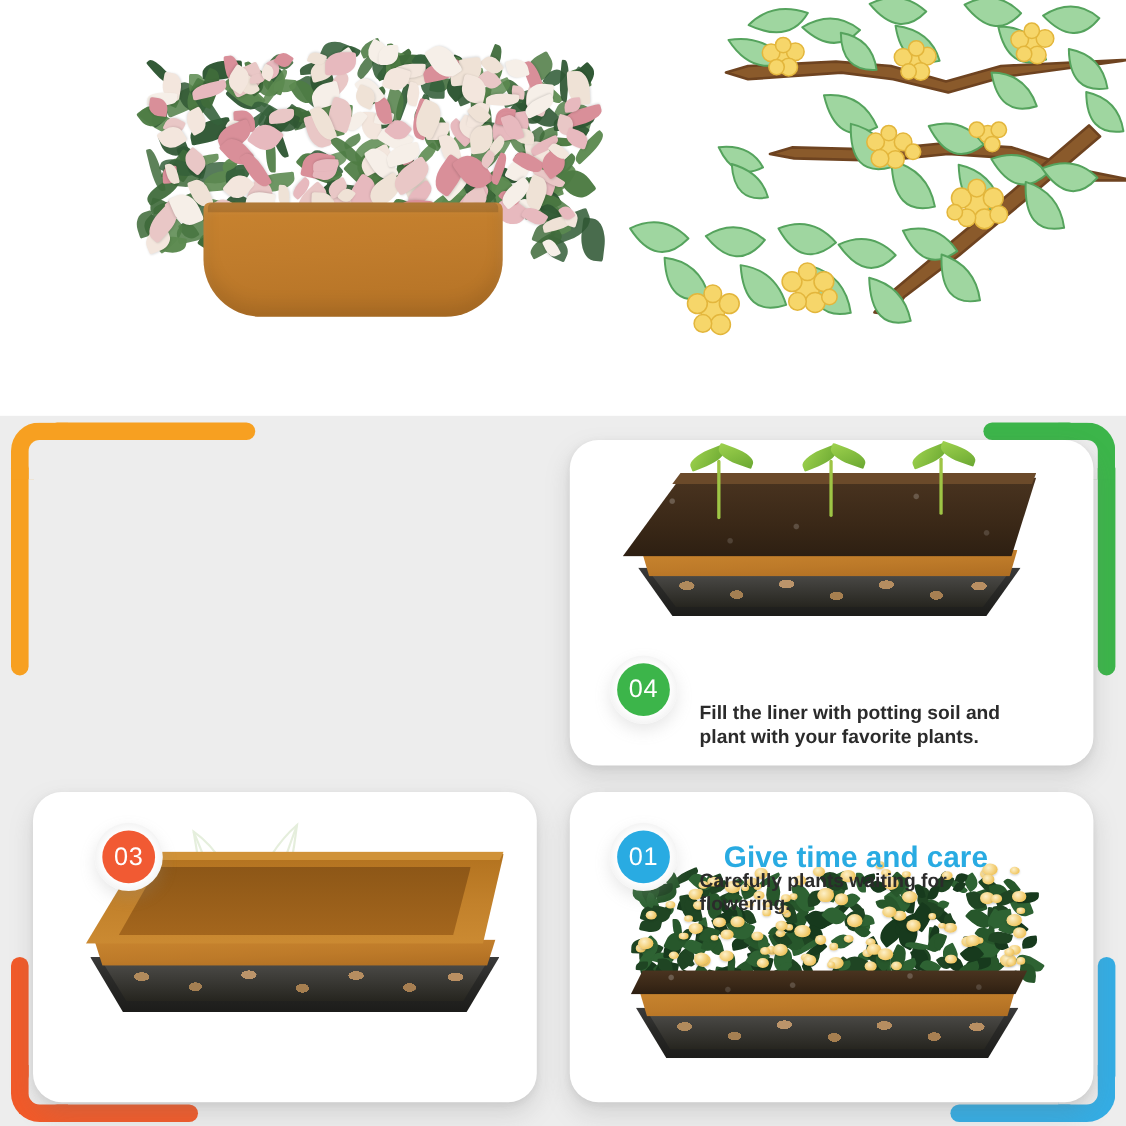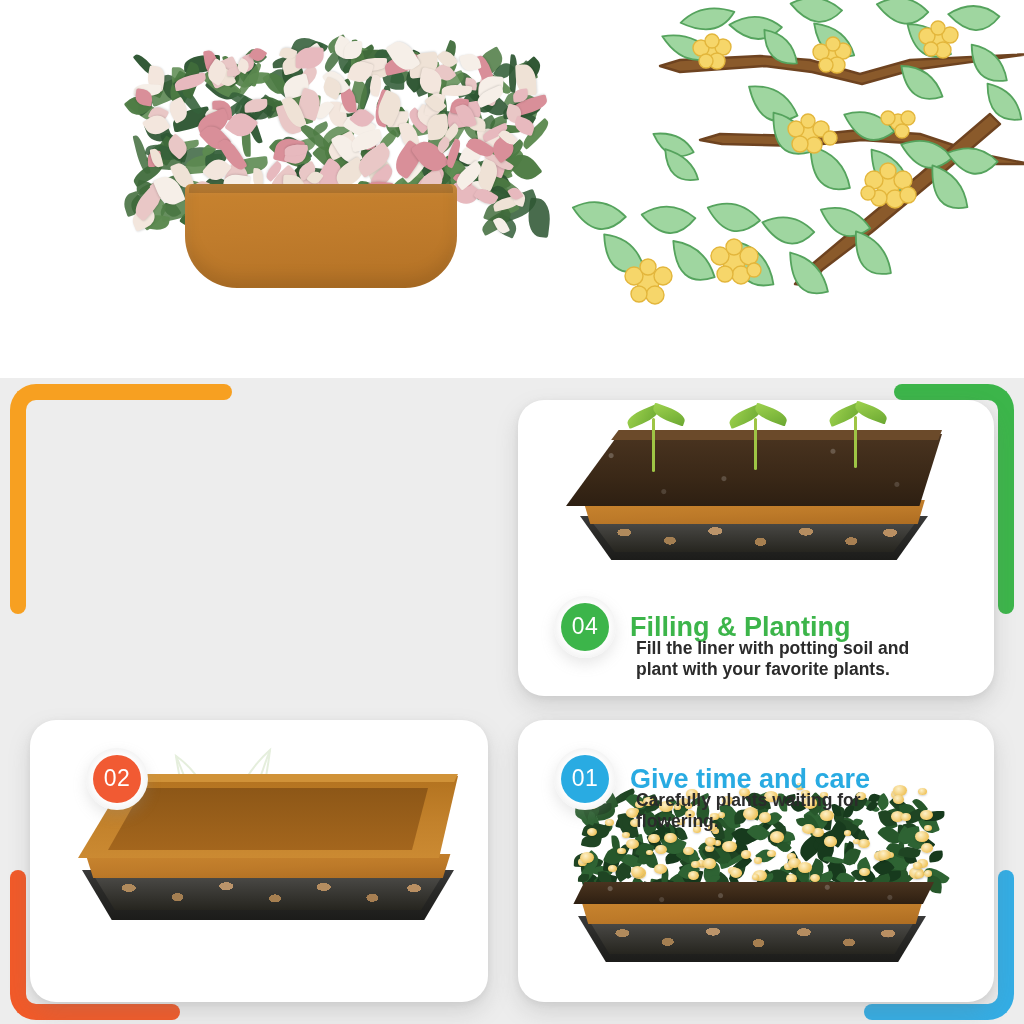--- a/index.html
+++ b/index.html
@@ -646,21 +646,20 @@
       <div class="sprout-leaf" style="left:310px;top:8px;width:34px;height:13px;border-radius:60% 6% 60% 6%;transform:rotate(-22deg);"></div>
       <div class="sprout-leaf" style="left:336px;top:6px;width:34px;height:13px;border-radius:6% 60% 6% 60%;transform:rotate(20deg);"></div>
     </div>
 
     <div class="head" id="c3head">
       <div class="badge-wrap">
         <div class="badge" style="background: rgb(60, 181, 74);">
           <span>04</span>
         </div>
       </div>
-      <div class="h-title" style="color: rgb(60, 181, 74);">Filling &amp; Planting</div>
     </div>
     <div class="desc" id="c3desc">Fill the liner with potting soil and
 plant with your favorite plants.</div>
   </div>
 
   <div class="card" id="card2">
     <svg class="wm" style="left:70px;top:-4px;width:240px;height:180px" viewBox="0 0 240 180">
       <g fill="none" stroke="#bcd4a6" stroke-width="2">
         <path d="M120 176 Q88 120 76 40 Q108 62 124 120 Q136 64 170 34 Q160 116 128 176Z"></path>
         <path d="M76 40 Q100 96 120 176"></path>
@@ -676,21 +675,21 @@
       <div class="pebbles" style="left:64px;top:156px;width:348px;height:34px;clip-path:polygon(0 0,100% 0,94% 100%,6% 100%);"></div>
       <div class="liner-front" style="left:48px;top:134px;width:380px;height:24px;clip-path:polygon(2% 0,98% 0,96% 100%,4% 100%);"></div>
       <div style="position:absolute;left:48px;top:56px;width:380px;height:82px;background:linear-gradient(180deg,#b2721f 0%,#c2812b 55%,#cb8a32 100%);clip-path:polygon(13% 0,100% 0,95% 100%,0 100%);"></div>
       <div style="position:absolute;left:78px;top:68px;width:320px;height:62px;background:linear-gradient(180deg,#8d5717 0%,#a4661d 100%);clip-path:polygon(11% 0,100% 0,95% 100%,0 100%);"></div>
       <div style="position:absolute;left:48px;top:54px;width:380px;height:8px;background:#d09238;clip-path:polygon(13% 0,100% 0,99% 100%,12% 100%);"></div>
     </div>
 
     <div class="head" id="c2head">
       <div class="badge-wrap">
         <div class="badge" style="background: rgb(241, 90, 51);">
-          <span>02</span>
+          <span>03</span>
         </div>
       </div>
     </div>
   </div>
 
   <div class="card" id="card4">
     <div>
       <div id="roses">
           <div class="lf" style="left: 56.2481px; top: 133.057px; width: 19.5548px; height: 13.6794px; background: rgb(31, 69, 35); transform: rotate(2.38563deg);"></div>
           <div class="lf" style="left: 369.416px; top: 164.568px; width: 14.0887px; height: 7.80109px; background: rgb(46, 99, 51); transform: rotate(17.599deg);"></div>
@@ -1024,19 +1023,19 @@
       <div class="liner-front" style="left:56px;top:180px;width:356px;height:24px;clip-path:polygon(2% 0,98% 0,96% 100%,4% 100%);"></div>
       <div class="soil" style="left:48px;top:162px;width:368px;height:22px;clip-path:polygon(5% 0,100% 0,97% 100%,2% 100%);"></div>
     </div>
 
     <div class="head" id="c4head">
       <div class="badge-wrap">
         <div class="badge" style="background: rgb(41, 171, 226);">
           <span>01</span>
         </div>
       </div>
-      <div class="h-title" style="color: rgb(41, 171, 226);">Give time and care</div>
+      <div class="h-title" style="color: rgb(41, 171, 226); margin-left: 28px;">Give time and care</div>
     </div>
     <div class="desc" id="c4desc">Carefully plants waiting for
 flowering.</div>
   </div>
 
 </div>
 
 </body></html>

